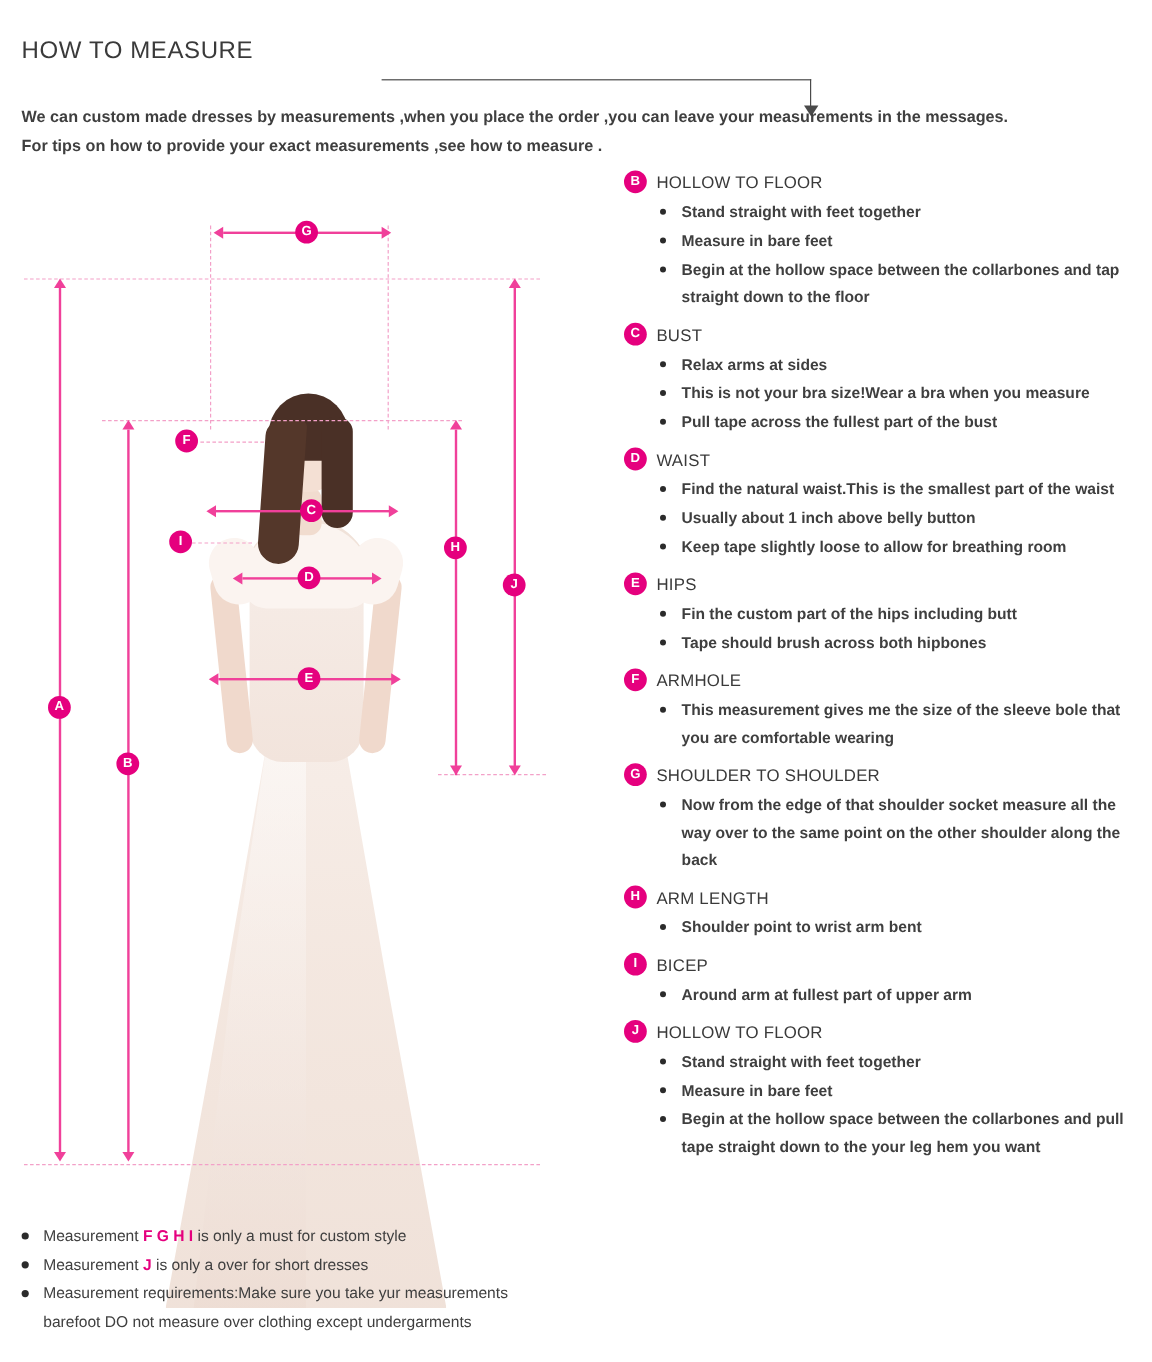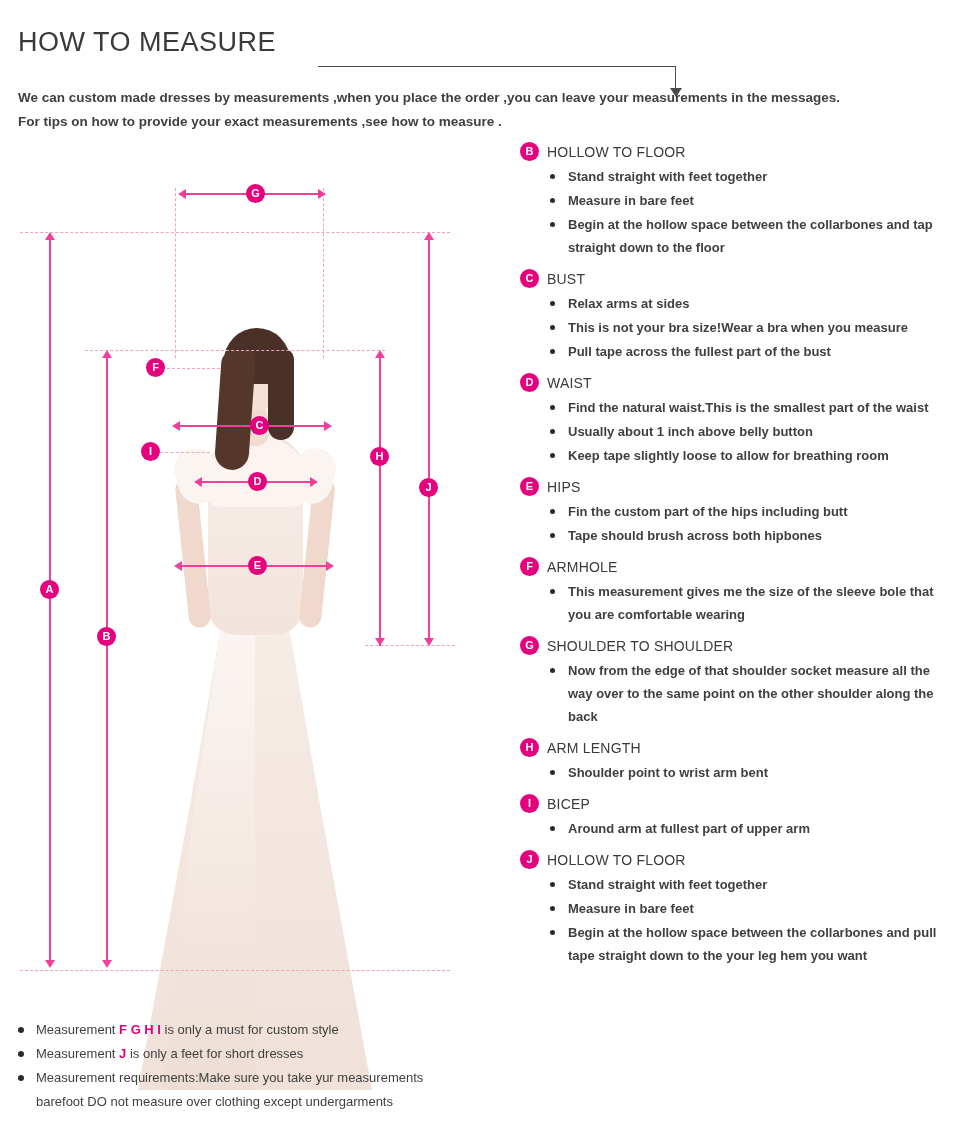--- a/index.html
+++ b/index.html
@@ -16,21 +16,21 @@
 
   
   .header {
     position: absolute;
     left: 18px;
     top: 22px;
     width: 924px;
     height: 60px;
   }
   .title {
-    font-size: 27px;
+    font-size: 20px;
     letter-spacing: 0.5px;
     color: #3a3a3a;
     font-weight: 400;
     margin: 0;
     line-height: 40px;
     display: inline-block;
     vertical-align: top;
   }
   .title-rule {
     position: absolute;
@@ -505,20 +505,20 @@
   </div>
 
 </div>
 
 <div class="footer">
   <ul>
     <li>
       <span>Measurement </span><span class="hl">F G H I</span><span> is only a must for custom style</span>
     </li>
     <li>
-      <span>Measurement </span><span class="hl">J</span><span> is only a feet for short dresses</span>
+      <span>Measurement </span><span class="hl">J</span><span> is only a over for short dresses</span>
     </li>
     <li>
       <span>Measurement requirements:Make sure you take yur measurements</span><br>
       <span>barefoot DO not measure over clothing except undergarments</span>
     </li>
   </ul>
 </div>
 
 </body></html>

